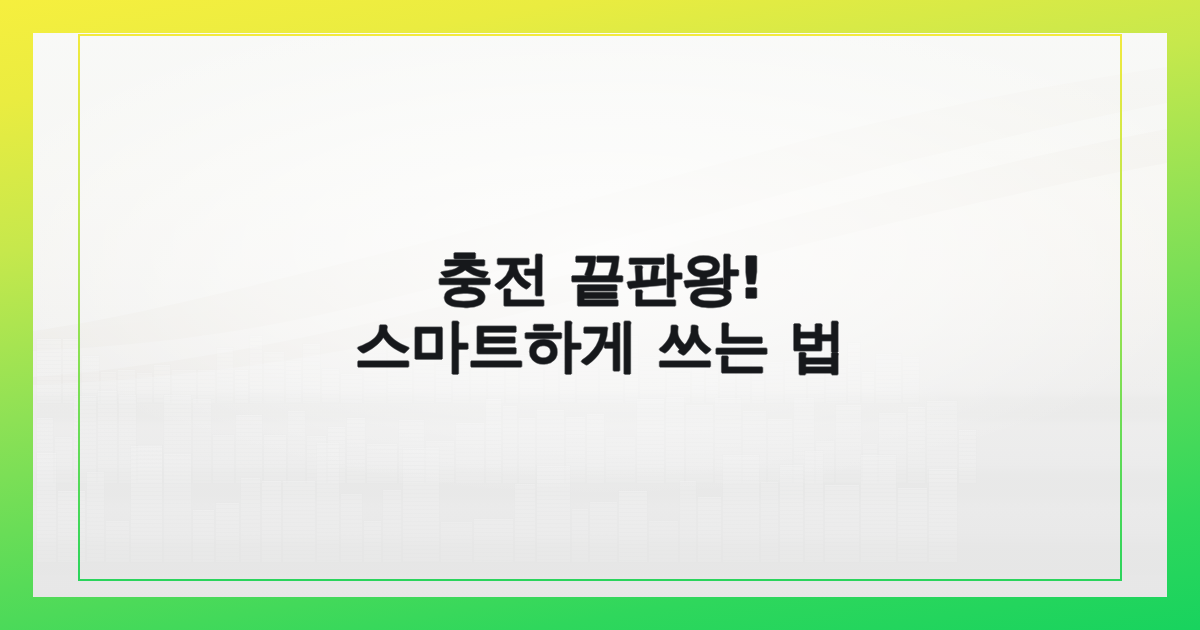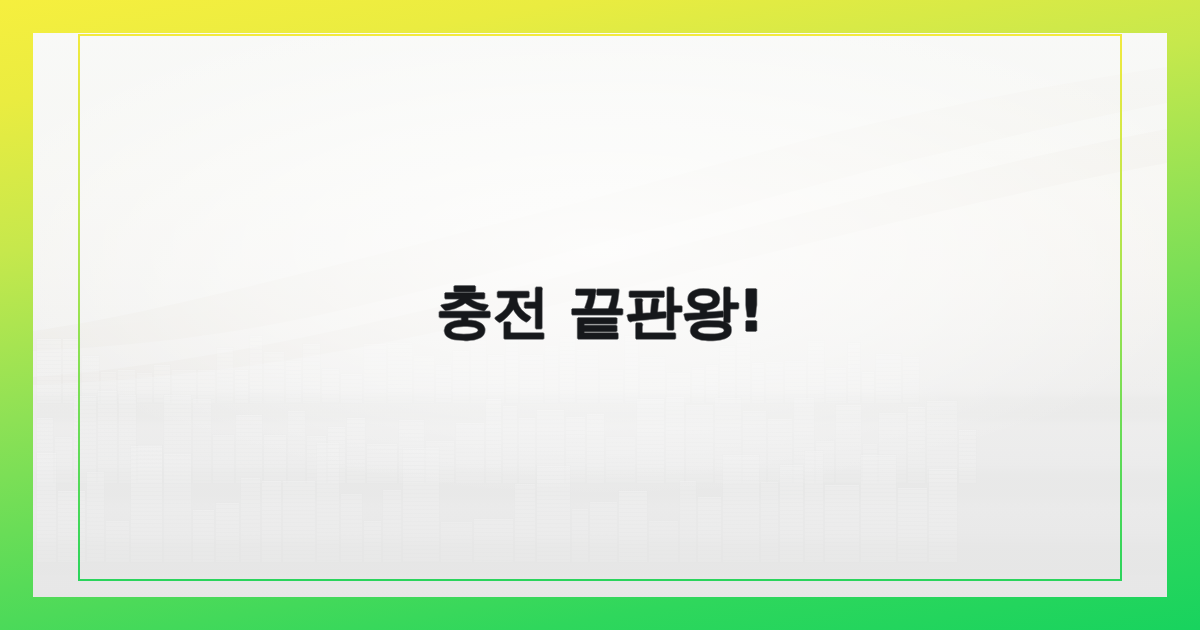--- a/index.html
+++ b/index.html
@@ -327,15 +327,16 @@
 
   <div id="inner-border">
     <div class="edge e-top"></div>
     <div class="edge e-right"></div>
     <div class="edge e-bottom"></div>
     <div class="edge e-left"></div>
   </div>
 
   <div id="headline">
     <div class="title-line">충전 끝판왕!</div>
+    <div class="title-line">스마트하게 쓰는 법</div>
   </div>
 
 </div>
 
 </body></html>

